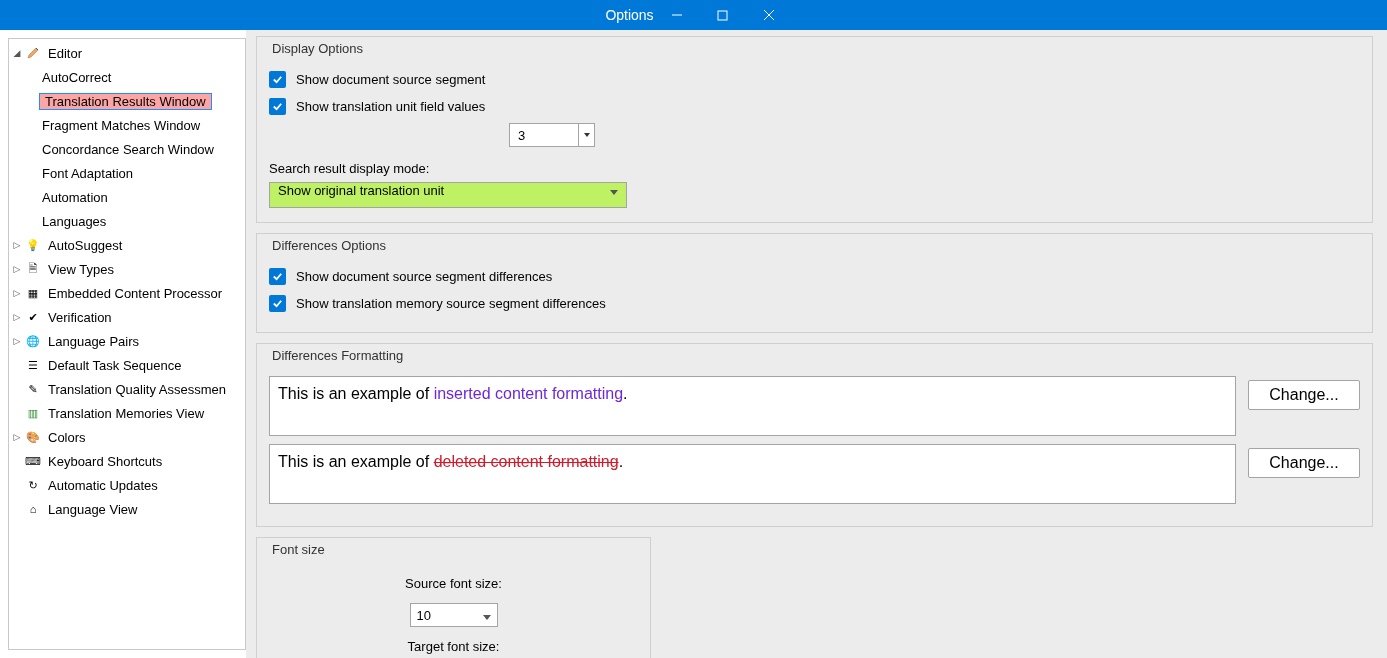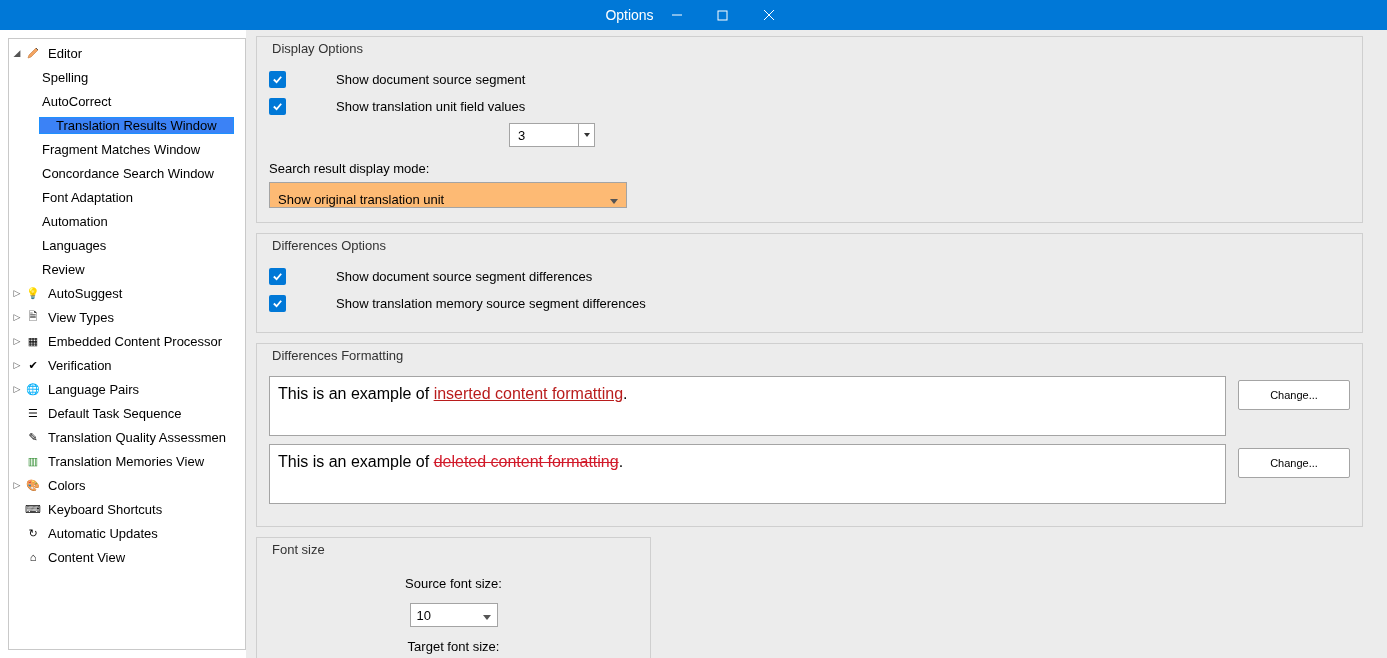--- a/index.html
+++ b/index.html
@@ -20,48 +20,48 @@
 
 .tree { list-style: none; padding: 2px 0; }
 .tree li { padding: 0; }
 .tree .node { display: flex; align-items: center; height: 24px; white-space: nowrap; cursor: default; }
 .tree .caret { width: 12px; text-align: center; color: #555; font-size: 9px; margin-left: 2px; display:inline-block;}
 .tree .caret.empty { visibility: hidden; }
 .tree .icon { width: 16px; height: 16px; margin: 0 4px 0 2px; display: inline-flex; align-items: center; justify-content: center; }
 .tree .label { padding: 1px 3px; }
 .tree .children { list-style: none; padding-left: 0; }
 .tree .children .node { padding-left: 30px; }
-.tree .selected .label { border: 1px solid #1e90ff; background: #3b82f6; padding: 0 16px; }
+.tree .selected .label { border: 1px solid #1e90ff; background: #fca5a5; padding: 0 5px; }
 .tree .label { font-size: 13px; color: #000; }
 
 
-.group { border: 1px solid #cfcfcf; margin: 0 14px 10px 0; padding: 5px 12px 14px 12px; position: relative; background: #ececec; }
+.group { border: 1px solid #cfcfcf; margin: 0 4px 10px 0; padding: 5px 12px 14px 12px; position: relative; background: #ececec; }
 .group > .legend { position: relative; top: -1px; background: #ececec; display: inline-block; padding: 0 3px; font-size: 13px; color: #333; margin-bottom: 4px; }
 
 
-.chk-row { display: flex; align-items: center; margin: 10px 0 6px 0; gap: 40px; }
+.chk-row { display: flex; align-items: center; margin: 10px 0 6px 0; }
 .chk { width: 17px; height: 17px; border-radius: 2px; background: #0078d7; color: #fff; display: inline-flex; align-items: center; justify-content: center; margin-right: 10px; font-size: 12px; cursor: pointer; }
 .chk svg { width: 11px; height: 11px; }
 
 
 .spinbox { width: 86px; height: 24px; border: 1px solid #a4a4a4; background: #fff; display: inline-flex; align-items: center; justify-content: space-between; padding: 0 0 0 8px; margin-left: 240px; }
 .spinbox .caret-btn { width: 16px; height: 100%; border-left: 1px solid #a4a4a4; display:flex; align-items:center; justify-content:center; cursor:pointer;}
 .spinbox .caret-btn::after { content:""; border-left:3px solid transparent; border-right:3px solid transparent; border-top:4px solid #333;}
 
 .label-txt { font-size: 13px; color: #000000; margin: 14px 0 6px 0; display: block; }
 
-.select { width: 358px; height: 26px; border: 1px solid #a4a4a4; background: #fdba74; display: flex; align-items: flex-end; justify-content: space-between; padding: 0 8px; cursor: pointer; }
+.select { width: 358px; height: 26px; border: 1px solid #a4a4a4; background: #bef264; display: flex; align-items: flex-start; justify-content: space-between; padding: 0 8px; cursor: pointer; }
 .select .caret-dn::after { content:""; border-left:4px solid transparent; border-right:4px solid transparent; border-top:5px solid #555; display:inline-block;}
 
 
 .diff-row { display: flex; gap: 12px; align-items: stretch; margin: 8px 0; }
 .diff-box { flex: 1; border: 1px solid #a4a4a4; background: #fff; padding: 8px 8px; height: 60px; font-size: 16px; display:flex; align-items:flex-start;}
-.diff-box .inserted { color: #b91c1c; text-decoration: underline; }
+.diff-box .inserted { color: #6d28d9; }
 .diff-box .deleted { color: #d11a2a; text-decoration: line-through; }
-.btn { width: 112px; height: 30px; border: 1px solid #a4a4a4; background: #fff; border-radius: 2px; cursor: pointer; display:flex; align-items:center; justify-content:center; font-size:11px; margin-top:4px;}
+.btn { width: 112px; height: 30px; border: 1px solid #a4a4a4; background: #fff; border-radius: 2px; cursor: pointer; display:flex; align-items:center; justify-content:center; font-size:16px; margin-top:4px;}
 
 
 .font-row { display: flex; align-items: center; gap: 12px; margin-top: 14px; flex-direction: column; }
 .small-select { width: 88px; height: 24px; border: 1px solid #a4a4a4; background:#fff; display:flex; align-items:center; justify-content:space-between; padding:0 6px; cursor:pointer;}
 .small-select .caret-dn::after { content:""; border-left:4px solid transparent; border-right:4px solid transparent; border-top:5px solid #555; display:inline-block;}
 
 
 .ic { font-size: 11px; }
 </style>
 </head>
@@ -100,25 +100,20 @@
               <svg width="14" height="14" viewBox="0 0 14 14">
                 <path d="M2 12 L3 9 L10 2 L12 4 L5 11 Z" fill="#f4a460" stroke="#c0783e" stroke-width="0.6"></path>
                 <path d="M10 2 L12 4" stroke="#555" stroke-width="1"></path>
               </svg>
             </span>
           <span class="label">Editor</span>
         </div>
         <ul class="children">
           <li>
               <div class="node">
-                <span class="label">Spelling</span>
-              </div>
-            </li>
-          <li>
-              <div class="node">
                 <span class="label">AutoCorrect</span>
               </div>
             </li>
           <li>
               <div class="node selected">
                 <span class="label">Translation Results Window</span>
               </div>
             </li>
           <li>
               <div class="node">
@@ -138,25 +133,20 @@
           <li>
               <div class="node">
                 <span class="label">Automation</span>
               </div>
             </li>
           <li>
               <div class="node">
                 <span class="label">Languages</span>
               </div>
             </li>
-          <li>
-              <div class="node">
-                <span class="label">Review</span>
-              </div>
-            </li>
         </ul>
       </li>
       <li>
           <div class="node">
             <span class="caret">▷</span>
             <span class="icon ic">💡</span>
             <span class="label">AutoSuggest</span>
           </div>
         </li>
       <li>
@@ -226,21 +216,21 @@
           <div class="node">
             <span class="caret empty">▷</span>
             <span class="icon ic">↻</span>
             <span class="label">Automatic Updates</span>
           </div>
         </li>
       <li>
           <div class="node">
             <span class="caret empty">▷</span>
             <span class="icon ic">⌂</span>
-            <span class="label">Content View</span>
+            <span class="label">Language View</span>
           </div>
         </li>
     </ul>
   </div>
 
   <div class="main">
 
     <div class="group">
       <span class="legend">Display Options</span>
       <div class="chk-row">

